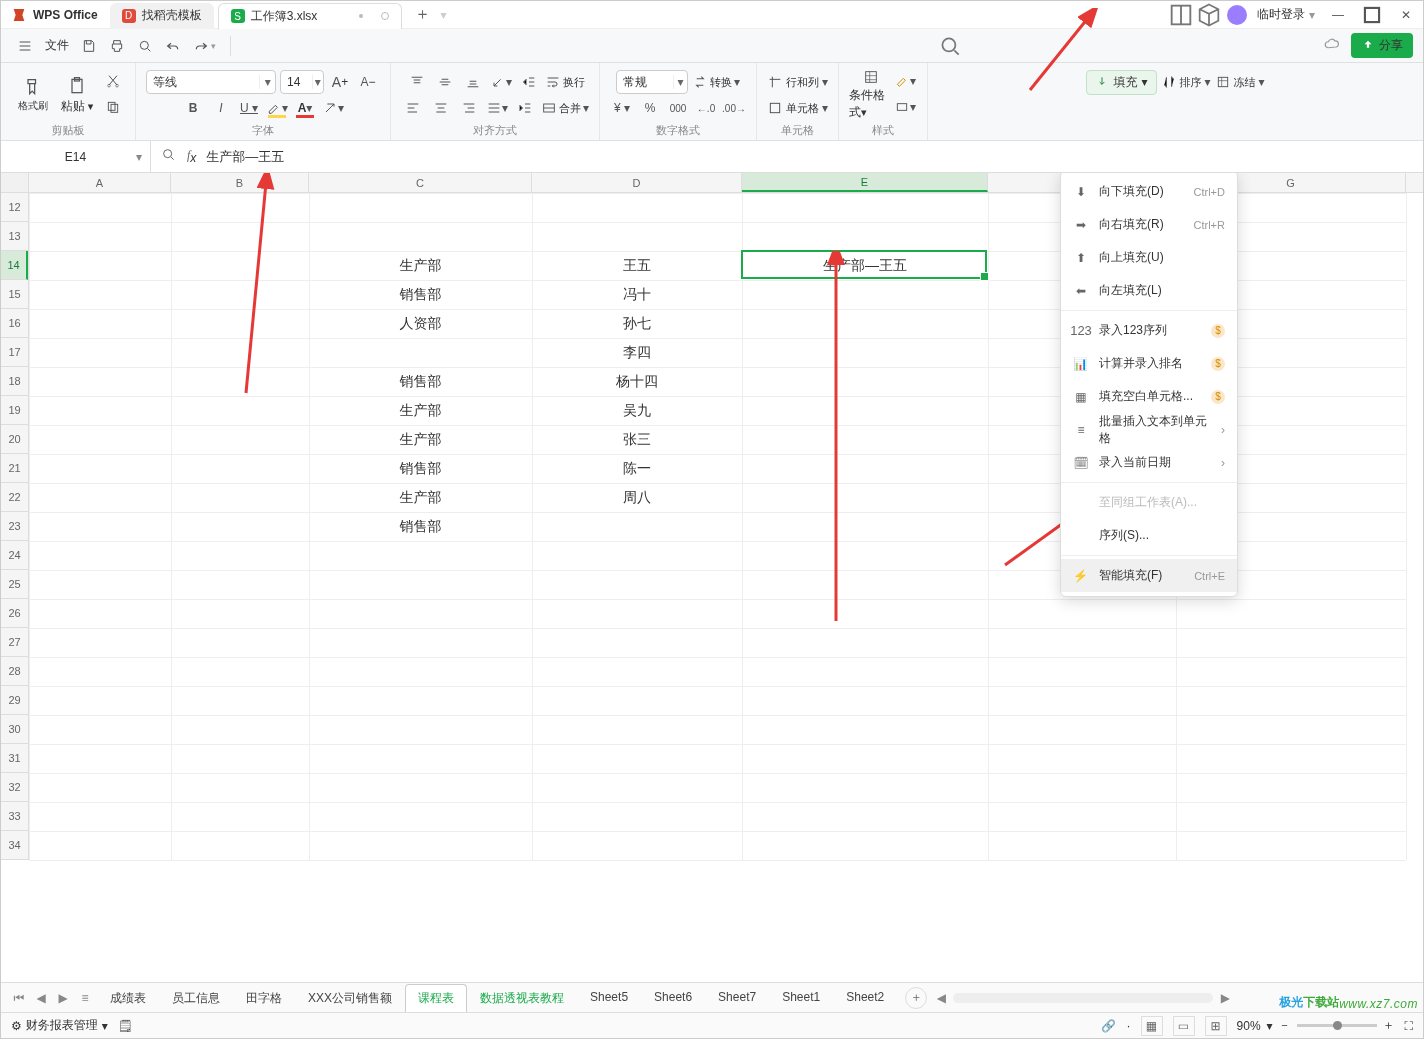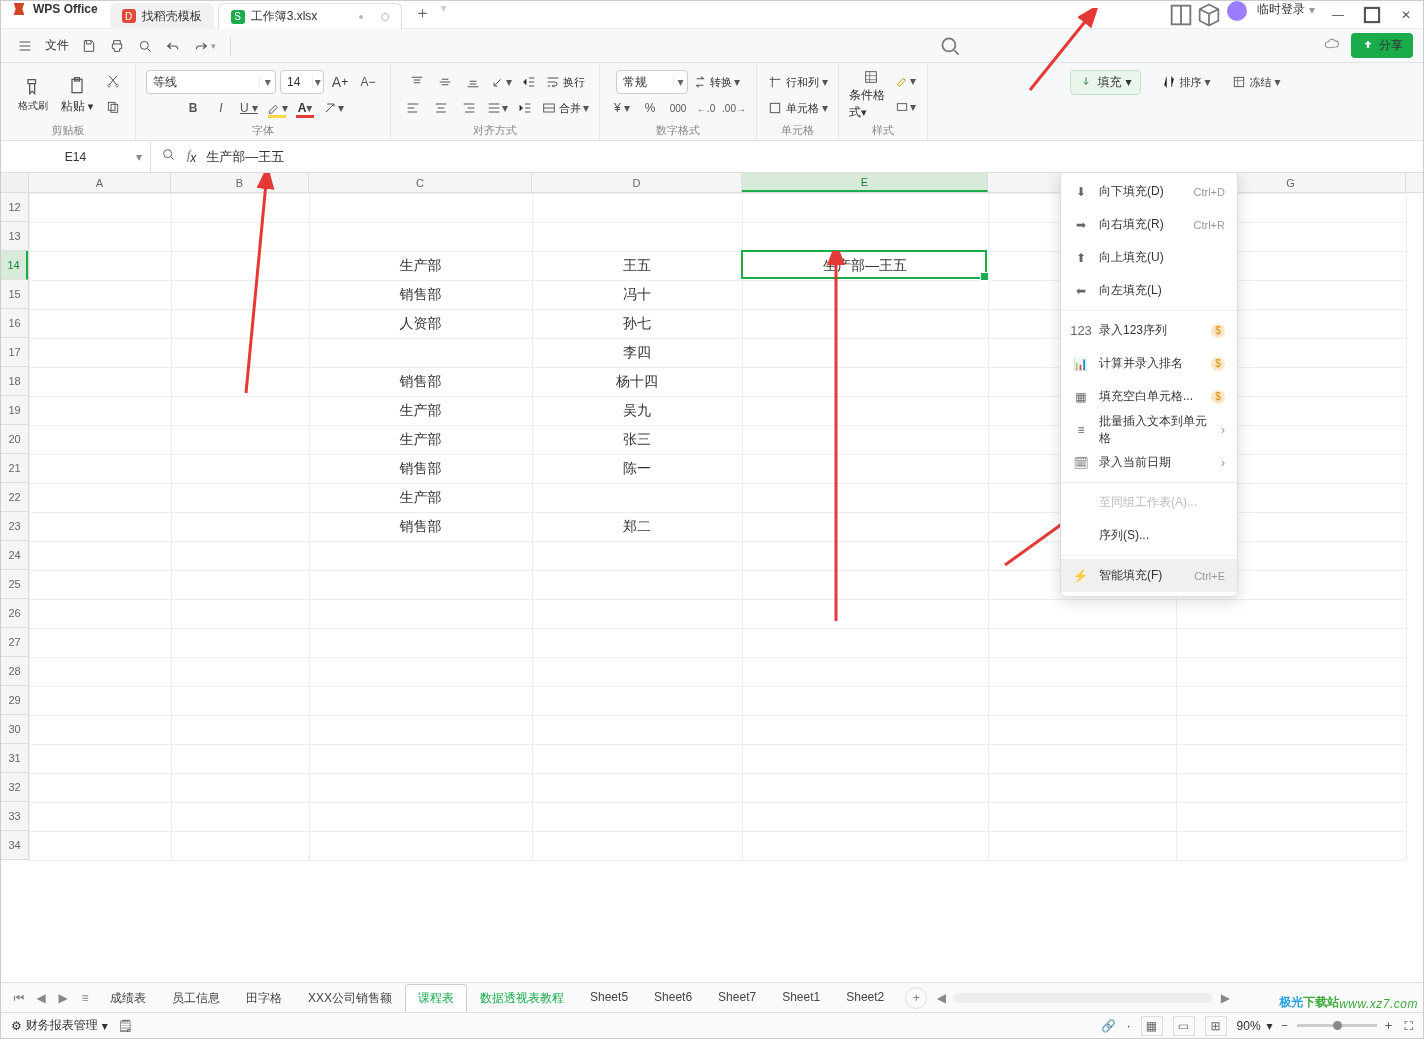--- a/index.html
+++ b/index.html
@@ -1,19 +1,19 @@
 <!DOCTYPE html>
 <html><head>
 <meta charset="utf-8">
 <style>
 *{box-sizing:border-box;margin:0;padding:0;font-family:"Microsoft YaHei","PingFang SC",sans-serif;font-size:12px;color:#333;-webkit-user-select:none;user-select:none}
 html,body{width:1424px;height:1039px;overflow:hidden;background:#fff}
 .win{display:flex;flex-direction:column;height:100%;border:1px solid #ccc}
 
-.titlebar{height:28px;display:flex;align-items:flex-start;background:#fff;border-bottom:1px solid #eee}
+.titlebar{height:28px;display:flex;align-items:center;background:#fff;border-bottom:1px solid #eee}
 .titlebar .logo{display:flex;align-items:center;gap:6px;padding:0 10px;color:#d14424;font-weight:600}
 .titlebar .logo svg{width:16px;height:16px}
 .tab{display:flex;align-items:center;gap:6px;height:26px;padding:0 12px;border-radius:6px 6px 0 0;margin:2px 2px 0;background:#f1f1f1;cursor:pointer}
 .tab.active{background:#fff;border:1px solid #ddd;border-bottom:none}
 .tab .ficon{width:14px;height:14px;display:flex;align-items:center;justify-content:center;color:#fff;background:#e14a3b;border-radius:3px;font-size:10px}
 .tab .ficon.sheet{background:#1aab4b}
 .tab .dots{display:flex;gap:3px}
 .tab .dots span{width:4px;height:4px;border-radius:50%;background:#bbb}
 .newtab{width:24px;height:24px;display:flex;align-items:center;justify-content:center;color:#666;font-size:16px;margin-left:6px;cursor:pointer}
 .titlebar .spacer{flex:1}
@@ -390,21 +390,21 @@
               </svg>▾</div>
           <div class="smbtn"><svg viewBox="0 0 24 24">
                 <rect x="5" y="7" width="14" height="10" fill="none" stroke="#555" stroke-width="1.4"></rect>
               </svg>▾</div>
         </div>
       </div>
       <div class="label">样式</div>
     </div>
 
     <div class="rgroup" style="border-right:none;flex:1">
-      <div class="row" style="gap:20px">
+      <div class="row" style="gap:4px">
         <div class="fillbtn"><svg width="14" viewBox="0 0 24 24">
               <path fill="none" stroke="#1a7d3a" stroke-width="1.6" d="M12 4v12m0 0l-4-4m4 4l4-4"></path>
             </svg><span>填充</span> ▾</div>
         <div class="smbtn" style="width:auto;gap:3px"><svg width="14" viewBox="0 0 24 24">
               <path stroke="#555" stroke-width="1.6" d="M8 5v14l-3-3M16 19V5l3 3"></path>
             </svg><span style="font-size:11px">排序</span>▾</div>
         <div class="smbtn" style="width:auto;gap:3px"><svg width="14" viewBox="0 0 24 24">
               <rect x="5" y="5" width="14" height="14" fill="none" stroke="#555" stroke-width="1.4"></rect>
               <path stroke="#555" d="M5 10h14M10 5v14"></path>
             </svg><span style="font-size:11px">冻结</span>▾</div>
@@ -508,21 +508,21 @@
         <div class="cell" style="left: 280px; top: 290px; width: 223px;">生产部</div>
         <div class="cell" style="left: 280px; top: 319px; width: 223px;">销售部</div>
         <div class="cell" style="left: 503px; top: 58px; width: 210px;">王五</div>
         <div class="cell" style="left: 503px; top: 87px; width: 210px;">冯十</div>
         <div class="cell" style="left: 503px; top: 116px; width: 210px;">孙七</div>
         <div class="cell" style="left: 503px; top: 174px; width: 210px;">杨十四</div>
         <div class="cell" style="left: 503px; top: 145px; width: 210px;">李四</div>
         <div class="cell" style="left: 503px; top: 203px; width: 210px;">吴九</div>
         <div class="cell" style="left: 503px; top: 232px; width: 210px;">张三</div>
         <div class="cell" style="left: 503px; top: 261px; width: 210px; text-align: right;">陈一</div>
-        <div class="cell" style="left: 503px; top: 319px; width: 210px;">郑二</div>
+        <div class="cell" style="left: 503px; top: 290px; width: 210px;">周八</div>
         <div class="cell" style="left: 713px; top: 58px; width: 246px;">生产部—王五</div>
         <div class="selcell" style="left: 712px; top: 57px; width: 246px; height: 29px;"></div>
       </div>
 
     <svg class="arrow" style="top:0;left:215px" width="60" height="230">
         <defs>
           <marker id="ah1" markerWidth="10" markerHeight="10" refX="2" refY="3" orient="auto">
             <path d="M0,0 L0,6 L8,3 z" fill="#e53935"></path>
           </marker>
         </defs>

